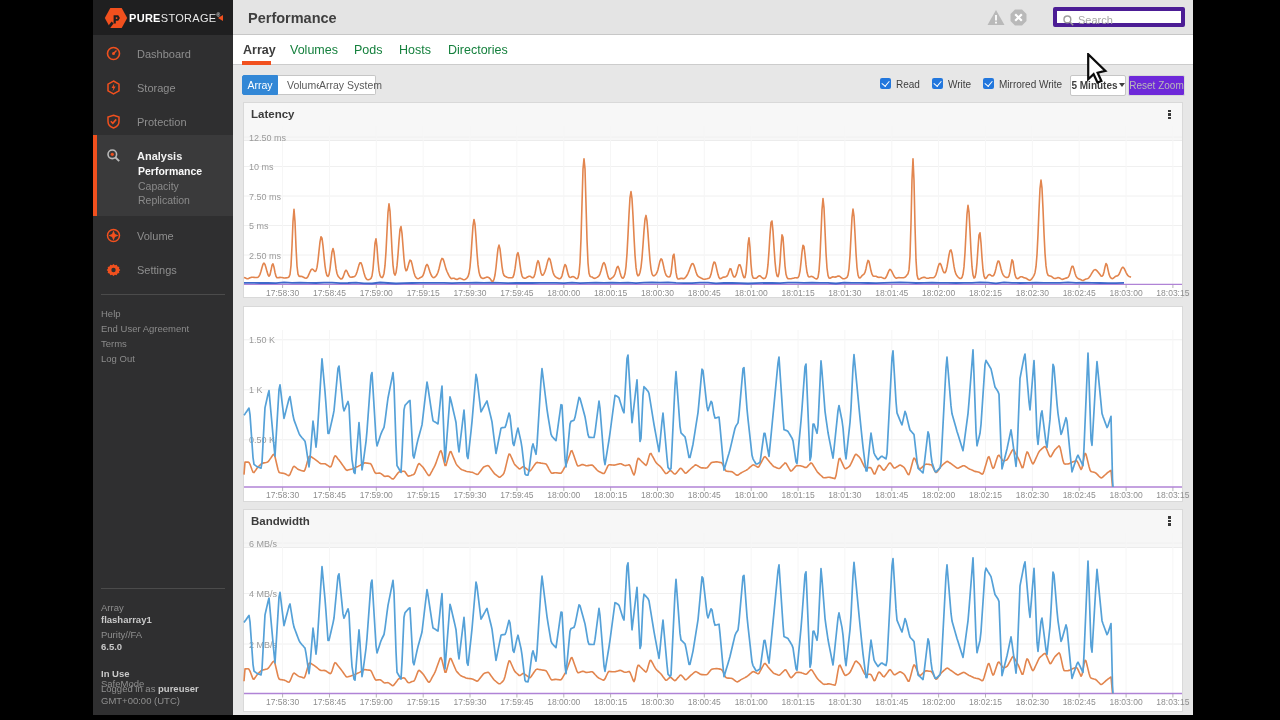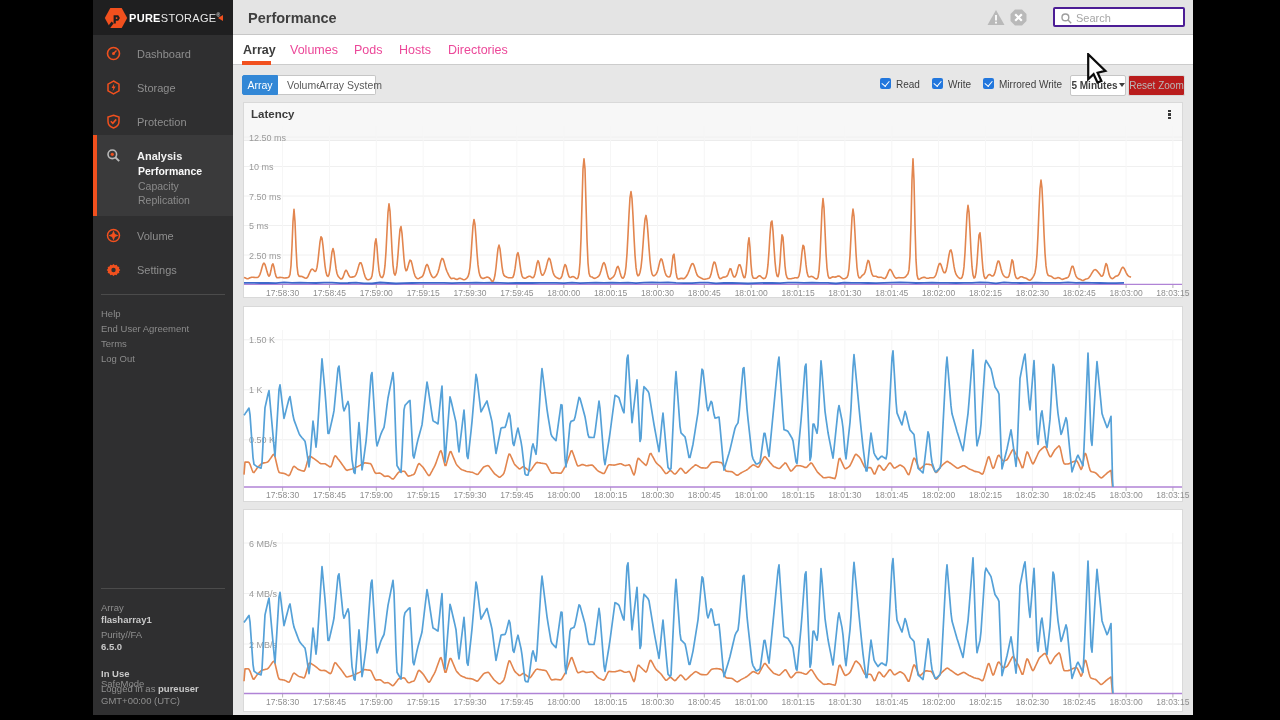--- a/index.html
+++ b/index.html
@@ -10,22 +10,22 @@
 .mlabel {position:absolute;left:44px;top:4px}
 .sub {position:absolute;left:45px;font-size:10.5px;color:#8b8b8b}
 #active {position:absolute;left:0;top:135px;width:140px;height:81px;background:#3a3a3b;border-left:4px solid #f1501e}
 .slink {position:absolute;left:8px;font-size:9.5px;color:#8b8b8b}
 .binfo {position:absolute;left:8px;font-size:9.5px;color:#8f8f8f}
 .bval {position:absolute;left:8px;font-size:9.5px;color:#c9c9c9;font-weight:bold}
 
 #main {position:absolute;left:233px;top:0;width:960px;height:715px;background:#e7e7e7}
 #hdr {position:absolute;left:0;top:0;width:960px;height:35px;background:#e4e4e4;border-bottom:1px solid #c7c7c7}
 #tabs {position:absolute;left:0;top:35px;width:960px;height:30px;background:#fff;border-bottom:1px solid #ccc}
-.tab {position:absolute;top:8px;font-size:12.5px;color:#ec4899}
-#search {position:absolute;left:820px;top:7px;width:132px;height:20px;background:#fff;border:2px solid #4c1d95;border-radius:2px}
+.tab {position:absolute;top:8px;font-size:12.5px;color:#15803d}
+#search {position:absolute;left:820px;top:7px;width:132px;height:20px;background:#fff;border:4px solid #4c1d95;border-radius:2px}
 .seg {position:absolute;top:74.5px;height:20px;border:1px solid #c6c6c6;background:#fff;color:#5a5a5a;font-size:10.5px;text-align:center;line-height:18px;white-space:nowrap}
 .panel {position:absolute;left:10px;width:940px;background:#fff;border:1px solid #d9d9d9}
 .phead {position:absolute;left:0;top:0;width:938px;height:38px;background:#f7f7f7;border-bottom:1px solid #ececec}
 .phead span {position:absolute;left:7px;top:5px;font-size:11.5px;font-weight:bold;color:#3c3c3c}
 .dots {position:absolute;right:11px;top:6.5px;width:3px}
 .dots i {display:block;width:2.6px;height:2.6px;background:#3a3a3a;margin-bottom:1.1px}
 .cb {position:absolute;top:78px;width:11px;height:11px;background:#2277dd;border-radius:2px}
 .cb:after {content:"";position:absolute;left:2.6px;top:0.8px;width:3.6px;height:6.4px;border:solid #fff;border-width:0 1.6px 1.6px 0;transform:rotate(40deg)}
 .cblbl {position:absolute;top:79px;font-size:10px;color:#3f3f3f}
 </style></head><body>
@@ -133,21 +133,21 @@
   <div class="seg" style="left:9px;width:36px;background:#3287d6;border-color:#3287d6;color:#fff;border-radius:2px 0 0 2px">Array</div>
   <div class="seg" style="left:45px;width:54px;border-left:none">Volume</div>
   <div class="seg" style="left:86px;width:57px;border-left:none;border-radius:0 2px 2px 0">Array System</div>
   <div class="cb" style="left:647px"></div>
     <span class="cblbl" style="left:663px">Read</span>
   <div class="cb" style="left:699px"></div>
     <span class="cblbl" style="left:715px">Write</span>
   <div class="cb" style="left:750px"></div>
     <span class="cblbl" style="left:766px">Mirrored Write</span>
   <div class="seg" style="left:837px;width:56px;height:21px;line-height:19px;border-radius:2px;color:#3f3f3f;font-weight:bold;font-size:10px">5 Minutes<span style="display:inline-block;vertical-align:2px;margin-left:1px;border-left:3.5px solid transparent;border-right:3.5px solid transparent;border-top:4px solid #3f3f3f"></span></div>
-  <div class="seg" style="left:895px;width:57px;height:21px;line-height:19px;border-radius:2px;background:#b91c1c;border-color:#d8d8d8;color:#b9b9b9;font-size:10px">Reset Zoom</div>
+  <div class="seg" style="left:895px;width:57px;height:21px;line-height:19px;border-radius:2px;background:#6d28d9;border-color:#d8d8d8;color:#b9b9b9;font-size:10px">Reset Zoom</div>
   <div class="panel" style="top:102px;height:196px">
 <div class="phead">
         <span>Latency</span>
         <div class="dots">
           <i></i>
           <i></i>
           <i></i>
         </div>
       </div>
 <svg width="938" height="172" style="position:absolute;left:0;top:23px;overflow:visible">
@@ -293,20 +293,28 @@
 <text x="928.9" y="167.5" font-size="8.5" fill="#8e8e8e" text-anchor="middle">18:03:15</text>
 <text x="5" y="13.3" font-size="9" fill="#9a9a9a">1.50 K</text>
 <text x="5" y="63.3" font-size="9" fill="#9a9a9a">1 K</text>
 <text x="5" y="113.3" font-size="9" fill="#9a9a9a">0.50 K</text>
 <line x1="0" y1="157" x2="938" y2="157" stroke="#b083d6" stroke-width="1.4"></line>
 <polyline points="0.0,144.6 1.0,132.1 2.0,132.1 3.0,132.1 4.0,132.1 5.0,132.5 6.0,134.3 7.0,137.1 8.0,139.8 9.0,142.2 10.0,142.6 11.0,141.1 12.0,139.7 13.0,138.2 14.0,137.0 15.0,136.0 16.0,135.1 17.0,134.1 18.0,133.5 19.0,133.1 20.0,132.9 21.0,132.7 22.0,132.5 23.0,132.2 24.0,131.7 25.0,130.6 26.0,129.1 27.0,127.7 28.0,126.2 29.0,124.8 30.0,124.3 31.0,126.7 32.0,131.0 33.0,135.3 34.0,139.5 35.0,142.2 36.0,142.8 37.0,143.0 38.0,143.1 39.0,143.2 40.0,143.4 41.0,143.8 42.0,144.3 43.0,144.9 44.0,145.4 45.0,145.6 46.0,144.4 47.0,142.0 48.0,139.7 49.0,137.3 50.0,136.3 51.0,136.9 52.0,137.7 53.0,138.5 54.0,139.3 55.0,139.7 56.0,140.1 57.0,140.4 58.0,140.7 59.0,141.0 60.0,141.3 61.0,139.8 62.0,136.5 63.0,132.9 64.0,129.4 65.0,126.7 66.0,126.1 67.0,126.7 68.0,127.3 69.0,128.0 70.0,128.6 71.0,129.3 72.0,130.1 73.0,130.9 74.0,131.7 75.0,132.5 76.0,133.3 77.0,133.8 78.0,133.8 79.0,133.8 80.0,133.7 81.0,133.8 82.0,134.3 83.0,135.0 84.0,135.6 85.0,136.3 86.0,137.0 87.0,136.6 88.0,134.3 89.0,130.9 90.0,127.6 91.0,125.8 92.0,126.3 93.0,127.6 94.0,128.9 95.0,130.1 96.0,131.4 97.0,132.8 98.0,134.2 99.0,135.6 100.0,137.0 101.0,138.5 102.0,139.8 103.0,140.4 104.0,140.1 105.0,139.8 106.0,139.5 107.0,139.2 108.0,139.0 109.0,138.6 110.0,138.2 111.0,137.7 112.0,137.3 113.0,136.8 114.0,136.4 115.0,135.9 116.0,135.4 117.0,134.8 118.0,134.2 119.0,133.7 120.0,133.1 121.0,132.9 122.0,133.0 123.0,133.1 124.0,133.2 125.0,133.4 126.0,133.5 127.0,134.2 128.0,136.0 129.0,138.3 130.0,140.6 131.0,142.6 132.0,143.4 133.0,143.3 134.0,143.2 135.0,143.1 136.0,143.1 137.0,143.6 138.0,144.4 139.0,145.2 140.0,146.1 141.0,146.4 142.0,146.2 143.0,146.1 144.0,146.0 145.0,146.4 146.0,147.2 147.0,148.0 148.0,148.8 149.0,149.1 150.0,148.4 151.0,147.0 152.0,145.6 153.0,144.2 154.0,142.9 155.0,142.0 156.0,141.7 157.0,141.6 158.0,141.5 159.0,141.3 160.0,141.2 161.0,141.8 162.0,143.3 163.0,144.8 164.0,145.9 165.0,146.1 166.0,145.7 167.0,145.4 168.0,145.0 169.0,144.7 170.0,144.2 171.0,142.7 172.0,140.0 173.0,137.3 174.0,134.7 175.0,133.5 176.0,134.2 177.0,135.2 178.0,136.2 179.0,137.3 180.0,138.7 181.0,140.2 182.0,141.8 183.0,143.4 184.0,144.9 185.0,145.7 186.0,144.8 187.0,142.9 188.0,141.1 189.0,139.2 190.0,137.4 191.0,135.4 192.0,132.9 193.0,130.1 194.0,127.2 195.0,124.4 196.0,121.6 197.0,120.7 198.0,123.3 199.0,127.5 200.0,131.6 201.0,135.5 202.0,135.5 203.0,131.9 204.0,128.3 205.0,124.8 206.0,121.7 207.0,121.6 208.0,124.0 209.0,126.5 210.0,128.9 211.0,131.3 212.0,133.6 213.0,135.2 214.0,136.2 215.0,137.3 216.0,138.3 217.0,139.2 218.0,139.7 219.0,140.1 220.0,140.4 221.0,140.8 222.0,141.2 223.0,141.5 224.0,141.7 225.0,141.8 226.0,142.0 227.0,142.2 228.0,142.3 229.0,142.6 230.0,143.1 231.0,143.6 232.0,144.1 233.0,144.5 234.0,144.2 235.0,143.0 236.0,141.7 237.0,140.4 238.0,139.1 239.0,137.7 240.0,136.8 241.0,136.4 242.0,136.1 243.0,135.8 244.0,135.6 245.0,136.2 246.0,137.6 247.0,139.0 248.0,140.4 249.0,141.8 250.0,143.1 251.0,144.1 252.0,144.9 253.0,145.7 254.0,146.4 255.0,147.2 256.0,147.2 257.0,146.4 258.0,145.5 259.0,144.6 260.0,143.0 261.0,139.8 262.0,135.6 263.0,131.4 264.0,127.2 265.0,124.1 266.0,124.2 267.0,126.5 268.0,128.7 269.0,131.0 270.0,133.3 271.0,134.9 272.0,135.8 273.0,136.8 274.0,137.7 275.0,138.7 276.0,138.9 277.0,138.2 278.0,137.4 279.0,136.7 280.0,136.8 281.0,137.6 282.0,138.4 283.0,139.2 284.0,140.0 285.0,140.9 286.0,141.0 287.0,140.0 288.0,138.6 289.0,137.1 290.0,135.6 291.0,134.2 292.0,132.9 293.0,132.4 294.0,132.6 295.0,132.7 296.0,132.9 297.0,133.1 298.0,133.2 299.0,133.4 300.0,133.5 301.0,133.7 302.0,134.1 303.0,135.3 304.0,137.2 305.0,139.1 306.0,140.9 307.0,142.6 308.0,143.3 309.0,143.1 310.0,142.9 311.0,142.8 312.0,142.8 313.0,142.9 314.0,143.0 315.0,143.1 316.0,143.3 317.0,143.1 318.0,142.0 319.0,140.3 320.0,138.5 321.0,136.8 322.0,134.8 323.0,132.2 324.0,129.5 325.0,126.7 326.0,123.9 327.0,121.1 328.0,120.7 329.0,123.2 330.0,126.1 331.0,129.0 332.0,131.8 333.0,134.7 334.0,136.1 335.0,135.8 336.0,135.4 337.0,135.0 338.0,134.6 339.0,134.6 340.0,134.9 341.0,135.3 342.0,135.7 343.0,135.8 344.0,135.6 345.0,135.4 346.0,135.3 347.0,135.1 348.0,135.0 349.0,135.6 350.0,136.7 351.0,137.8 352.0,138.9 353.0,140.0 354.0,140.9 355.0,141.5 356.0,142.0 357.0,142.5 358.0,143.0 359.0,143.5 360.0,143.5 361.0,142.2 362.0,140.0 363.0,137.8 364.0,135.7 365.0,134.7 366.0,134.8 367.0,134.9 368.0,135.0 369.0,135.0 370.0,135.1 371.0,135.0 372.0,134.7 373.0,134.4 374.0,134.2 375.0,133.9 376.0,133.7 377.0,133.8 378.0,134.3 379.0,134.8 380.0,135.3 381.0,135.6 382.0,135.5 383.0,135.2 384.0,135.0 385.0,134.7 386.0,135.6 387.0,138.0 388.0,140.7 389.0,143.4 390.0,145.0 391.0,142.5 392.0,137.0 393.0,131.5 394.0,128.4 395.0,128.6 396.0,129.7 397.0,130.8 398.0,131.8 399.0,132.7 400.0,133.7 401.0,134.6 402.0,135.4 403.0,133.9 404.0,130.3 405.0,126.6 406.0,123.7 407.0,123.4 408.0,125.3 409.0,127.1 410.0,129.0 411.0,130.8 412.0,132.5 413.0,133.6 414.0,134.5 415.0,135.4 416.0,136.2 417.0,137.3 418.0,138.6 419.0,140.0 420.0,141.4 421.0,142.8 422.0,143.6 423.0,143.3 424.0,142.4 425.0,141.5 426.0,140.6 427.0,140.8 428.0,141.7 429.0,142.7 430.0,143.7 431.0,144.1 432.0,143.4 433.0,142.2 434.0,141.0 435.0,139.8 436.0,138.6 437.0,138.3 438.0,139.2 439.0,140.5 440.0,141.7 441.0,142.9 442.0,143.2 443.0,142.4 444.0,141.4 445.0,140.4 446.0,139.5 447.0,138.5 448.0,137.7 449.0,136.8 450.0,136.0 451.0,135.1 452.0,134.9 453.0,135.4 454.0,136.0 455.0,136.6 456.0,137.3 457.0,137.7 458.0,137.9 459.0,137.9 460.0,138.0 461.0,138.0 462.0,138.1 463.0,137.8 464.0,136.9 465.0,135.6 466.0,134.3 467.0,133.0 468.0,132.4 469.0,132.2 470.0,132.1 471.0,132.0 472.0,131.8 473.0,131.9 474.0,132.0 475.0,132.2 476.0,132.4 477.0,132.5 478.0,133.2 479.0,135.0 480.0,137.3 481.0,139.5 482.0,141.0 483.0,141.3 484.0,141.4 485.0,141.5 486.0,141.5 487.0,141.6 488.0,141.8 489.0,142.4 490.0,143.2 491.0,144.0 492.0,144.8 493.0,145.3 494.0,145.1 495.0,144.4 496.0,143.7 497.0,143.0 498.0,142.4 499.0,141.9 500.0,141.4 501.0,140.9 502.0,140.4 503.0,139.8 504.0,139.0 505.0,138.1 506.0,137.2 507.0,136.4 508.0,135.5 509.0,134.9 510.0,135.0 511.0,135.6 512.0,136.1 513.0,136.7 514.0,137.2 515.0,136.6 516.0,134.7 517.0,132.8 518.0,131.0 519.0,129.1 520.0,127.2 521.0,126.6 522.0,127.5 523.0,128.8 524.0,130.1 525.0,131.3 526.0,132.5 527.0,133.6 528.0,134.8 529.0,135.9 530.0,136.7 531.0,137.1 532.0,137.5 533.0,137.9 534.0,138.3 535.0,138.6 536.0,138.1 537.0,137.1 538.0,136.0 539.0,135.0 540.0,134.0 541.0,132.9 542.0,133.2 543.0,134.9 544.0,136.6 545.0,138.4 546.0,140.1 547.0,141.1 548.0,140.6 549.0,139.4 550.0,138.3 551.0,137.1 552.0,136.0 553.0,135.6 554.0,135.7 555.0,135.7 556.0,135.8 557.0,135.9 558.0,136.2 559.0,136.6 560.0,137.0 561.0,137.4 562.0,137.5 563.0,137.0 564.0,135.9 565.0,134.8 566.0,133.8 567.0,132.9 568.0,133.4 569.0,135.0 570.0,136.6 571.0,138.2 572.0,139.8 573.0,141.4 574.0,142.7 575.0,143.6 576.0,144.6 577.0,145.5 578.0,146.4 579.0,147.4 580.0,147.8 581.0,147.7 582.0,147.6 583.0,147.5 584.0,147.3 585.0,147.3 586.0,147.4 587.0,147.6 588.0,147.9 589.0,148.1 590.0,148.4 591.0,148.6 592.0,145.8 593.0,139.9 594.0,133.9 595.0,129.0 596.0,128.3 597.0,130.5 598.0,132.7 599.0,134.9 600.0,137.1 601.0,138.6 602.0,138.7 603.0,138.0 604.0,137.4 605.0,136.7 606.0,135.6 607.0,133.7 608.0,131.6 609.0,129.4 610.0,127.2 611.0,125.1 612.0,124.2 613.0,124.9 614.0,125.8 615.0,126.7 616.0,127.9 617.0,129.7 618.0,131.8 619.0,133.9 620.0,136.0 621.0,137.5 622.0,137.9 623.0,137.8 624.0,137.7 625.0,137.6 626.0,137.5 627.0,138.0 628.0,139.7 629.0,141.8 630.0,143.9 631.0,143.9 632.0,141.5 633.0,139.1 634.0,136.6 635.0,135.3 636.0,135.8 637.0,137.1 638.0,138.4 639.0,139.7 640.0,140.2 641.0,139.3 642.0,137.8 643.0,136.4 644.0,134.9 645.0,133.5 646.0,132.9 647.0,133.7 648.0,135.2 649.0,136.7 650.0,137.9 651.0,138.0 652.0,137.4 653.0,136.8 654.0,136.2 655.0,135.5 656.0,135.1 657.0,135.3 658.0,136.0 659.0,136.7 660.0,137.4 661.0,138.8 662.0,140.7 663.0,142.6 664.0,144.5 665.0,144.6 666.0,141.8 667.0,138.0 668.0,134.2 669.0,130.4 670.0,128.0 671.0,128.8 672.0,131.2 673.0,133.6 674.0,136.0 675.0,138.3 676.0,139.1 677.0,138.2 678.0,137.3 679.0,136.4 680.0,135.5 681.0,134.6 682.0,134.1 683.0,134.2 684.0,134.3 685.0,134.4 686.0,134.6 687.0,134.7 688.0,135.5 689.0,137.3 690.0,139.4 691.0,141.4 692.0,142.6 693.0,142.1 694.0,140.7 695.0,139.4 696.0,138.0 697.0,136.6 698.0,135.4 699.0,134.5 700.0,133.7 701.0,132.8 702.0,132.0 703.0,131.4 704.0,131.6 705.0,132.3 706.0,133.0 707.0,133.7 708.0,134.4 709.0,135.2 710.0,135.9 711.0,136.6 712.0,137.3 713.0,138.0 714.0,138.2 715.0,137.8 716.0,137.3 717.0,136.8 718.0,136.3 719.0,135.8 720.0,135.7 721.0,136.1 722.0,136.8 723.0,137.4 724.0,138.1 725.0,138.7 726.0,139.2 727.0,139.6 728.0,140.1 729.0,140.5 730.0,141.0 731.0,141.4 732.0,141.6 733.0,141.8 734.0,142.0 735.0,142.3 736.0,142.8 737.0,143.5 738.0,144.2 739.0,143.6 740.0,141.0 741.0,137.6 742.0,134.2 743.0,130.8 744.0,127.4 745.0,126.7 746.0,129.4 747.0,132.9 748.0,136.3 749.0,138.4 750.0,137.4 751.0,134.4 752.0,131.3 753.0,128.3 754.0,125.6 755.0,125.1 756.0,126.6 757.0,128.0 758.0,129.4 759.0,130.7 760.0,131.1 761.0,130.6 762.0,130.2 763.0,129.7 764.0,128.3 765.0,126.4 766.0,124.5 767.0,122.6 768.0,120.7 769.0,119.6 770.0,120.4 771.0,122.3 772.0,124.1 773.0,126.0 774.0,127.8 775.0,129.9 776.0,132.4 777.0,135.0 778.0,137.6 779.0,137.5 780.0,133.7 781.0,129.2 782.0,124.7 783.0,121.9 784.0,122.7 785.0,125.2 786.0,127.8 787.0,130.3 788.0,132.8 789.0,133.9 790.0,132.6 791.0,130.4 792.0,128.2 793.0,126.0 794.0,123.7 795.0,121.8 796.0,120.5 797.0,119.6 798.0,118.7 799.0,117.8 800.0,116.9 801.0,116.5 802.0,117.6 803.0,120.0 804.0,122.5 805.0,124.9 806.0,126.7 807.0,126.6 808.0,124.8 809.0,123.0 810.0,121.3 811.0,119.8 812.0,118.7 813.0,117.7 814.0,116.8 815.0,115.8 816.0,117.2 817.0,121.3 818.0,126.1 819.0,130.8 820.0,133.6 821.0,134.1 822.0,134.0 823.0,134.0 824.0,133.9 825.0,133.7 826.0,133.2 827.0,132.8 828.0,132.3 829.0,131.8 830.0,131.4 831.0,131.1 832.0,130.7 833.0,131.1 834.0,132.8 835.0,135.1 836.0,137.3 837.0,139.5 838.0,138.0 839.0,132.7 840.0,127.4 841.0,123.3 842.0,124.1 843.0,128.2 844.0,132.4 845.0,136.5 846.0,140.0 847.0,141.5 848.0,141.8 849.0,142.0 850.0,142.3 851.0,142.6 852.0,143.2 853.0,144.1 854.0,145.1 855.0,146.2 856.0,147.2 857.0,147.9 858.0,147.7 859.0,146.8 860.0,145.9 861.0,145.0 862.0,144.1 863.0,143.1 864.0,142.3 865.0,141.7 866.0,141.0 867.0,140.3 868.5,157.0" fill="none" stroke="#e2854e" stroke-width="1.6" stroke-linejoin="round"></polyline>
 <polyline points="0.0,85.3 1.0,83.9 2.0,82.4 3.0,81.0 4.0,79.5 5.0,78.1 6.0,84.6 7.0,98.9 8.0,113.2 9.0,127.5 10.0,134.3 11.0,135.1 12.0,135.9 13.0,136.6 14.0,137.0 15.0,137.4 16.0,137.8 17.0,138.2 18.0,132.6 19.0,113.9 20.0,95.2 21.0,77.6 22.0,73.2 23.0,68.8 24.0,64.3 25.0,60.6 26.0,71.8 27.0,83.0 28.0,94.2 29.0,105.4 30.0,116.6 31.0,126.1 32.0,109.5 33.0,92.9 34.0,76.3 35.0,59.7 36.0,54.8 37.0,63.2 38.0,71.6 39.0,80.0 40.0,88.4 41.0,84.5 42.0,80.6 43.0,76.6 44.0,72.7 45.0,68.8 46.0,66.6 47.0,72.8 48.0,79.1 49.0,85.3 50.0,89.9 51.0,92.6 52.0,95.3 53.0,98.0 54.0,100.7 55.0,103.3 56.0,105.3 57.0,106.5 58.0,107.7 59.0,108.8 60.0,110.0 61.0,111.2 62.0,116.5 63.0,123.3 64.0,130.1 65.0,136.9 66.0,128.7 67.0,116.2 68.0,103.6 69.0,91.1 70.0,98.7 71.0,108.0 72.0,117.2 73.0,108.2 74.0,92.4 75.0,76.5 76.0,60.6 77.0,44.8 78.0,28.9 79.0,39.7 80.0,50.7 81.0,61.7 82.0,74.7 83.0,89.1 84.0,103.5 85.0,103.4 86.0,99.0 87.0,94.6 88.0,90.2 89.0,85.8 90.0,80.7 91.0,70.1 92.0,59.5 93.0,48.9 94.0,38.3 95.0,36.1 96.0,46.2 97.0,56.4 98.0,66.5 99.0,76.6 100.0,80.9 101.0,78.6 102.0,76.2 103.0,73.8 104.0,71.5 105.0,75.9 106.0,95.5 107.0,115.0 108.0,129.6 109.0,136.0 110.0,142.5 111.0,143.5 112.0,130.8 113.0,118.1 114.0,105.3 115.0,92.6 116.0,106.1 117.0,123.0 118.0,139.9 119.0,134.2 120.0,126.7 121.0,119.1 122.0,111.6 123.0,100.8 124.0,87.0 125.0,73.2 126.0,59.4 127.0,45.6 128.0,42.5 129.0,58.9 130.0,75.4 131.0,91.8 132.0,108.3 133.0,116.0 134.0,112.9 135.0,109.9 136.0,106.8 137.0,103.8 138.0,101.4 139.0,99.4 140.0,97.4 141.0,91.1 142.0,83.3 143.0,75.4 144.0,68.0 145.0,63.0 146.0,57.9 147.0,52.8 148.0,47.8 149.0,42.7 150.0,54.9 151.0,84.7 152.0,114.4 153.0,135.6 154.0,137.3 155.0,139.0 156.0,140.7 157.0,142.4 158.0,124.9 159.0,102.4 160.0,79.9 161.0,75.4 162.0,74.3 163.0,73.2 164.0,72.1 165.0,71.0 166.0,70.5 167.0,88.8 168.0,107.1 169.0,125.5 170.0,128.0 171.0,123.3 172.0,118.5 173.0,113.7 174.0,109.6 175.0,106.0 176.0,102.3 177.0,98.6 178.0,94.9 179.0,86.3 180.0,77.7 181.0,69.2 182.0,60.6 183.0,52.0 184.0,57.6 185.0,64.4 186.0,71.1 187.0,77.9 188.0,84.7 189.0,90.7 190.0,91.4 191.0,92.0 192.0,92.6 193.0,93.3 194.0,93.9 195.0,84.2 196.0,74.2 197.0,64.2 198.0,56.1 199.0,81.6 200.0,107.1 201.0,132.1 202.0,119.1 203.0,106.0 204.0,93.0 205.0,80.0 206.0,66.9 207.0,70.4 208.0,74.8 209.0,79.2 210.0,83.6 211.0,87.9 212.0,92.5 213.0,103.5 214.0,114.5 215.0,121.9 216.0,113.5 217.0,105.2 218.0,96.8 219.0,88.4 220.0,80.0 221.0,93.8 222.0,109.8 223.0,125.9 224.0,128.5 225.0,119.5 226.0,110.5 227.0,101.5 228.0,91.7 229.0,79.9 230.0,68.1 231.0,56.2 232.0,44.4 233.0,48.7 234.0,57.1 235.0,65.5 236.0,73.9 237.0,81.9 238.0,80.1 239.0,78.2 240.0,76.3 241.0,74.4 242.0,72.6 243.0,71.0 244.0,75.2 245.0,79.3 246.0,83.4 247.0,87.5 248.0,91.9 249.0,99.8 250.0,107.8 251.0,115.7 252.0,123.5 253.0,118.5 254.0,113.4 255.0,108.4 256.0,103.3 257.0,98.2 258.0,97.7 259.0,97.6 260.0,97.5 261.0,97.4 262.0,94.9 263.0,91.0 264.0,87.0 265.0,83.1 266.0,85.8 267.0,95.1 268.0,104.4 269.0,113.6 270.0,115.5 271.0,110.8 272.0,106.1 273.0,101.4 274.0,98.1 275.0,102.6 276.0,107.1 277.0,111.6 278.0,117.9 279.0,126.6 280.0,135.3 281.0,143.9 282.0,145.0 283.0,145.1 284.0,145.1 285.0,140.5 286.0,132.7 287.0,125.0 288.0,117.2 289.0,113.9 290.0,117.4 291.0,120.9 292.0,124.3 293.0,114.9 294.0,98.7 295.0,82.6 296.0,66.4 297.0,50.3 298.0,38.5 299.0,46.6 300.0,54.8 301.0,63.0 302.0,71.1 303.0,79.3 304.0,86.0 305.0,92.1 306.0,98.1 307.0,104.2 308.0,106.4 309.0,107.5 310.0,108.6 311.0,109.7 312.0,110.7 313.0,103.6 314.0,96.4 315.0,89.2 316.0,82.0 317.0,74.7 318.0,75.0 319.0,93.0 320.0,110.9 321.0,128.9 322.0,136.9 323.0,126.2 324.0,115.5 325.0,104.8 326.0,94.1 327.0,91.4 328.0,91.0 329.0,90.6 330.0,90.2 331.0,87.3 332.0,82.3 333.0,77.4 334.0,72.4 335.0,67.4 336.0,68.3 337.0,72.0 338.0,75.6 339.0,79.3 340.0,83.0 341.0,86.7 342.0,92.3 343.0,98.5 344.0,104.6 345.0,107.3 346.0,107.4 347.0,107.4 348.0,107.5 349.0,107.5 350.0,107.5 351.0,102.3 352.0,94.5 353.0,86.7 354.0,78.9 355.0,71.0 356.0,78.4 357.0,91.1 358.0,103.8 359.0,116.5 360.0,129.2 361.0,134.6 362.0,128.4 363.0,122.3 364.0,116.1 365.0,110.0 366.0,103.1 367.0,95.5 368.0,88.0 369.0,80.4 370.0,72.8 371.0,65.3 372.0,65.7 373.0,66.3 374.0,66.9 375.0,67.9 376.0,71.2 377.0,74.4 378.0,77.7 379.0,80.9 380.0,82.8 381.0,64.7 382.0,46.6 383.0,28.5 384.0,25.1 385.0,42.0 386.0,58.9 387.0,75.8 388.0,92.6 389.0,84.2 390.0,75.5 391.0,66.9 392.0,58.2 393.0,49.8 394.0,70.4 395.0,90.9 396.0,111.5 397.0,108.2 398.0,86.7 399.0,65.3 400.0,56.7 401.0,57.8 402.0,58.9 403.0,60.1 404.0,61.2 405.0,63.5 406.0,69.7 407.0,75.9 408.0,82.1 409.0,88.3 410.0,94.5 411.0,100.0 412.0,105.4 413.0,110.8 414.0,116.2 415.0,121.6 416.0,112.4 417.0,101.9 418.0,91.4 419.0,83.0 420.0,94.3 421.0,105.5 422.0,116.8 423.0,128.0 424.0,137.4 425.0,138.6 426.0,139.8 427.0,138.4 428.0,117.7 429.0,97.0 430.0,76.3 431.0,55.6 432.0,41.7 433.0,55.4 434.0,69.0 435.0,82.6 436.0,96.3 437.0,102.9 438.0,103.9 439.0,104.9 440.0,105.9 441.0,106.8 442.0,111.3 443.0,116.7 444.0,122.1 445.0,127.5 446.0,127.5 447.0,123.1 448.0,118.7 449.0,114.2 450.0,107.9 451.0,101.6 452.0,95.2 453.0,88.9 454.0,82.6 455.0,72.1 456.0,61.1 457.0,50.1 458.0,39.2 459.0,40.6 460.0,49.7 461.0,58.8 462.0,67.8 463.0,76.9 464.0,80.7 465.0,77.6 466.0,74.5 467.0,71.4 468.0,72.6 469.0,78.6 470.0,84.6 471.0,88.1 472.0,87.8 473.0,87.6 474.0,87.3 475.0,87.0 476.0,96.5 477.0,107.6 478.0,118.7 479.0,129.8 480.0,140.1 481.0,136.7 482.0,133.3 483.0,130.0 484.0,126.6 485.0,123.3 486.0,119.6 487.0,115.4 488.0,111.1 489.0,106.8 490.0,102.5 491.0,98.3 492.0,95.9 493.0,94.4 494.0,92.9 495.0,84.6 496.0,73.1 497.0,61.6 498.0,50.2 499.0,38.7 500.0,37.7 501.0,51.5 502.0,65.2 503.0,79.0 504.0,89.1 505.0,98.1 506.0,107.2 507.0,116.2 508.0,125.3 509.0,128.8 510.0,130.6 511.0,132.3 512.0,134.0 513.0,134.0 514.0,133.5 515.0,132.9 516.0,132.3 517.0,125.6 518.0,118.2 519.0,110.8 520.0,103.4 521.0,103.3 522.0,109.2 523.0,115.2 524.0,121.2 525.0,126.4 526.0,116.1 527.0,105.8 528.0,95.5 529.0,85.2 530.0,74.9 531.0,64.4 532.0,53.9 533.0,43.4 534.0,32.8 535.0,27.0 536.0,42.1 537.0,57.2 538.0,72.4 539.0,87.5 540.0,99.6 541.0,100.0 542.0,100.4 543.0,100.8 544.0,101.5 545.0,103.1 546.0,104.8 547.0,106.5 548.0,108.1 549.0,110.9 550.0,117.9 551.0,124.9 552.0,131.9 553.0,133.5 554.0,122.8 555.0,112.2 556.0,101.6 557.0,91.0 558.0,78.5 559.0,64.6 560.0,50.7 561.0,36.8 562.0,34.1 563.0,58.2 564.0,82.3 565.0,106.3 566.0,130.4 567.0,126.6 568.0,110.4 569.0,94.2 570.0,94.1 571.0,97.2 572.0,100.2 573.0,103.3 574.0,95.5 575.0,73.9 576.0,52.4 577.0,30.8 578.0,41.7 579.0,54.8 580.0,68.0 581.0,81.1 582.0,88.6 583.0,95.5 584.0,102.5 585.0,107.8 586.0,112.9 587.0,118.0 588.0,123.1 589.0,128.2 590.0,119.1 591.0,109.5 592.0,99.9 593.0,90.3 594.0,80.7 595.0,75.5 596.0,80.5 597.0,85.5 598.0,90.5 599.0,98.0 600.0,109.9 601.0,121.9 602.0,128.9 603.0,119.8 604.0,110.7 605.0,101.6 606.0,92.5 607.0,78.3 608.0,57.9 609.0,37.5 610.0,24.6 611.0,35.2 612.0,45.8 613.0,56.4 614.0,67.0 615.0,77.6 616.0,87.8 617.0,97.8 618.0,107.7 619.0,116.8 620.0,124.8 621.0,132.8 622.0,140.8 623.0,141.0 624.0,131.3 625.0,121.6 626.0,111.9 627.0,103.1 628.0,109.7 629.0,116.4 630.0,123.0 631.0,125.2 632.0,126.7 633.0,128.3 634.0,129.7 635.0,128.7 636.0,127.6 637.0,126.6 638.0,126.2 639.0,126.9 640.0,127.5 641.0,128.2 642.0,128.9 643.0,123.6 644.0,104.4 645.0,85.3 646.0,66.1 647.0,46.9 648.0,27.7 649.0,20.8 650.0,37.7 651.0,54.6 652.0,71.5 653.0,82.9 654.0,85.4 655.0,87.9 656.0,90.3 657.0,92.8 658.0,94.9 659.0,90.4 660.0,85.9 661.0,81.4 662.0,83.8 663.0,87.9 664.0,92.1 665.0,96.2 666.0,100.0 667.0,101.1 668.0,102.2 669.0,103.4 670.0,104.5 671.0,113.1 672.0,122.1 673.0,131.1 674.0,138.1 675.0,139.1 676.0,140.0 677.0,141.0 678.0,142.0 679.0,142.9 680.0,136.2 681.0,127.6 682.0,119.0 683.0,110.4 684.0,101.8 685.0,104.8 686.0,114.9 687.0,125.1 688.0,132.4 689.0,135.4 690.0,138.5 691.0,141.5 692.0,141.9 693.0,140.9 694.0,139.9 695.0,138.9 696.0,137.9 697.0,132.8 698.0,113.8 699.0,94.9 700.0,76.0 701.0,57.0 702.0,38.1 703.0,27.1 704.0,39.3 705.0,51.5 706.0,63.7 707.0,75.9 708.0,83.8 709.0,87.3 710.0,90.8 711.0,94.3 712.0,97.8 713.0,101.4 714.0,104.6 715.0,107.8 716.0,111.0 717.0,114.2 718.0,117.5 719.0,120.7 720.0,113.6 721.0,106.1 722.0,98.6 723.0,91.1 724.0,83.6 725.0,71.8 726.0,58.8 727.0,45.8 728.0,32.9 729.0,19.9 730.0,45.1 731.0,73.1 732.0,101.2 733.0,115.8 734.0,111.6 735.0,107.5 736.0,103.3 737.0,94.5 738.0,79.6 739.0,64.6 740.0,49.7 741.0,34.7 742.0,30.4 743.0,32.1 744.0,33.8 745.0,35.5 746.0,37.2 747.0,38.9 748.0,43.2 749.0,47.9 750.0,52.6 751.0,57.0 752.0,58.5 753.0,60.0 754.0,61.6 755.0,64.2 756.0,90.9 757.0,117.6 758.0,138.9 759.0,135.0 760.0,131.0 761.0,127.0 762.0,123.0 763.0,118.9 764.0,114.1 765.0,109.3 766.0,104.6 767.0,99.8 768.0,106.4 769.0,113.9 770.0,121.4 771.0,128.9 772.0,136.4 773.0,125.0 774.0,99.3 775.0,73.6 776.0,48.3 777.0,43.1 778.0,37.9 779.0,32.6 780.0,27.4 781.0,24.1 782.0,36.0 783.0,48.0 784.0,60.0 785.0,71.9 786.0,80.0 787.0,67.7 788.0,55.3 789.0,42.9 790.0,30.6 791.0,52.1 792.0,78.6 793.0,105.1 794.0,114.5 795.0,104.4 796.0,94.2 797.0,84.1 798.0,80.9 799.0,88.9 800.0,96.8 801.0,104.8 802.0,112.8 803.0,117.4 804.0,108.1 805.0,98.7 806.0,89.4 807.0,72.4 808.0,53.3 809.0,34.3 810.0,37.1 811.0,49.3 812.0,61.4 813.0,73.6 814.0,83.5 815.0,90.4 816.0,97.4 817.0,104.3 818.0,102.1 819.0,98.5 820.0,94.9 821.0,91.3 822.0,87.7 823.0,91.2 824.0,101.6 825.0,112.0 826.0,122.3 827.0,132.7 828.0,141.8 829.0,138.8 830.0,135.8 831.0,132.8 832.0,129.9 833.0,126.9 834.0,125.2 835.0,127.3 836.0,129.4 837.0,131.5 838.0,133.6 839.0,135.7 840.0,117.7 841.0,94.0 842.0,70.4 843.0,46.8 844.0,23.1 845.0,48.6 846.0,78.9 847.0,109.3 848.0,115.3 849.0,98.1 850.0,81.0 851.0,63.8 852.0,46.6 853.0,31.5 854.0,41.9 855.0,52.3 856.0,62.7 857.0,73.1 858.0,83.5 859.0,86.6 860.0,89.3 861.0,92.1 862.0,94.8 863.0,97.5 864.0,95.8 865.0,92.6 866.0,89.5 867.0,86.3 868.5,149.0 869.0,157.0" fill="none" stroke="#55a1d8" stroke-width="1.7" stroke-linejoin="round"></polyline>
 </svg>
 </div>
     <div class="panel" style="top:508.5px;height:203px">
+<div class="phead">
+        <span>Bandwidth</span>
+        <div class="dots">
+          <i></i>
+          <i></i>
+          <i></i>
+        </div>
+      </div>
 <svg width="938" height="178" style="position:absolute;left:0;top:23px;overflow:visible">
 <line x1="0" y1="10" x2="938" y2="10" stroke="#f0f0f0" stroke-width="1"></line>
 <line x1="0" y1="60.5" x2="938" y2="60.5" stroke="#f0f0f0" stroke-width="1"></line>
 <line x1="0" y1="111" x2="938" y2="111" stroke="#f0f0f0" stroke-width="1"></line>
 <line x1="38.6" y1="0" x2="38.6" y2="160.5" stroke="#f6f6f6" stroke-width="1"></line>
 <line x1="85.5" y1="0" x2="85.5" y2="160.5" stroke="#f6f6f6" stroke-width="1"></line>
 <line x1="132.3" y1="0" x2="132.3" y2="160.5" stroke="#f6f6f6" stroke-width="1"></line>
 <line x1="179.2" y1="0" x2="179.2" y2="160.5" stroke="#f6f6f6" stroke-width="1"></line>
 <line x1="226.0" y1="0" x2="226.0" y2="160.5" stroke="#f6f6f6" stroke-width="1"></line>
 <line x1="272.9" y1="0" x2="272.9" y2="160.5" stroke="#f6f6f6" stroke-width="1"></line>

